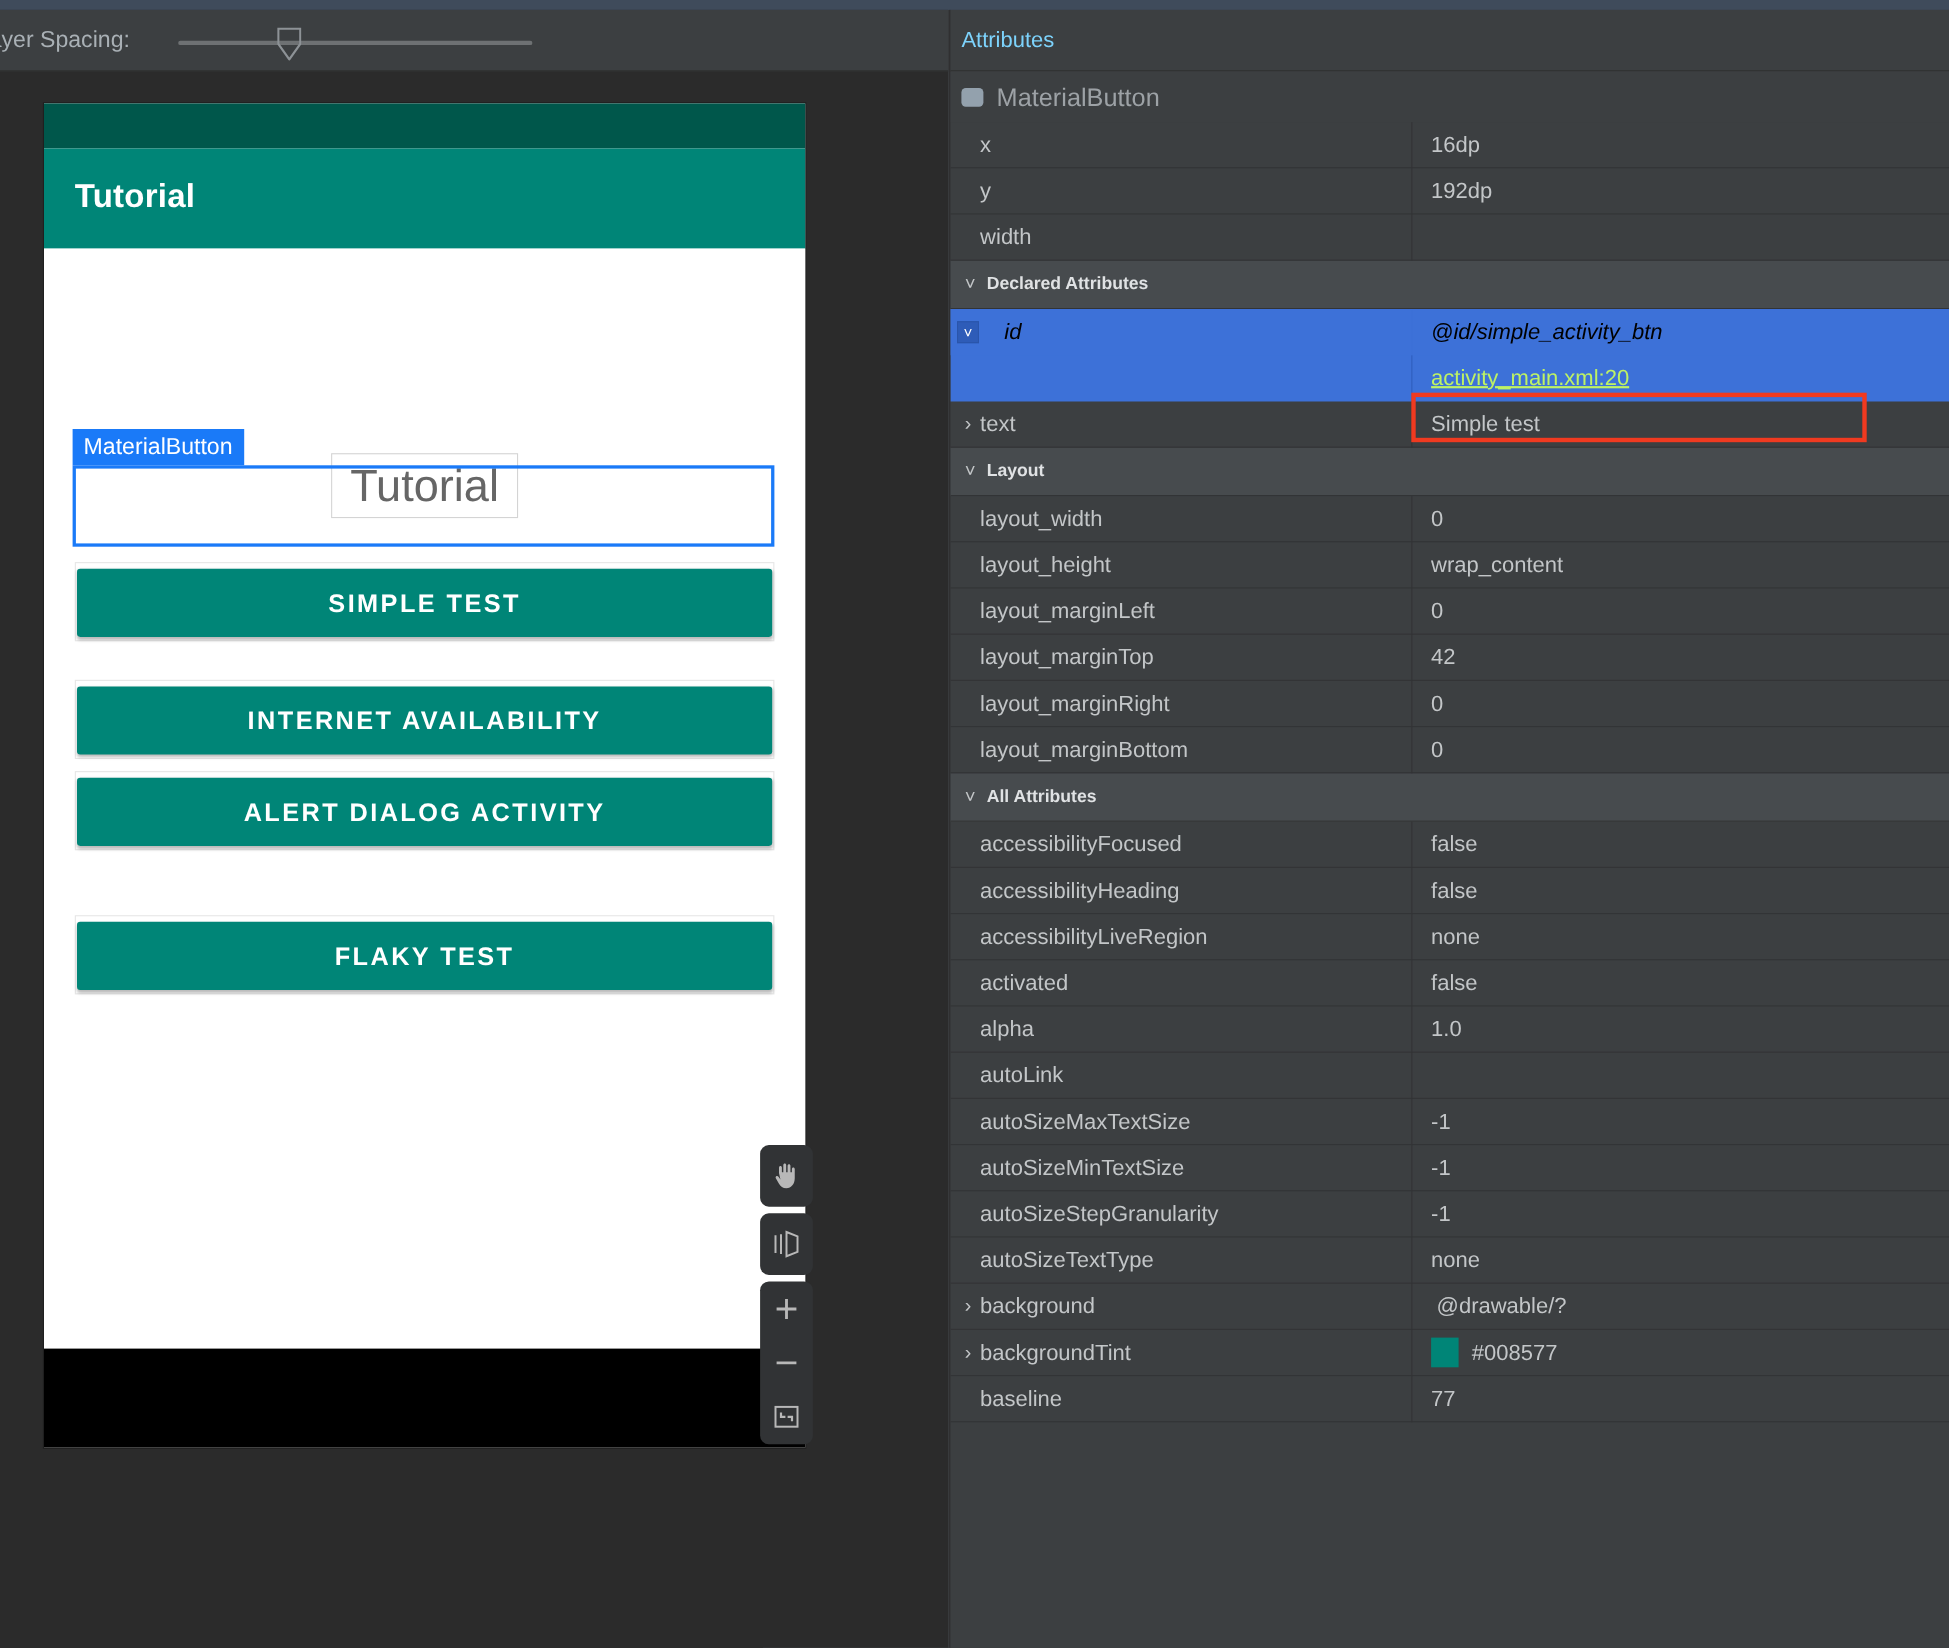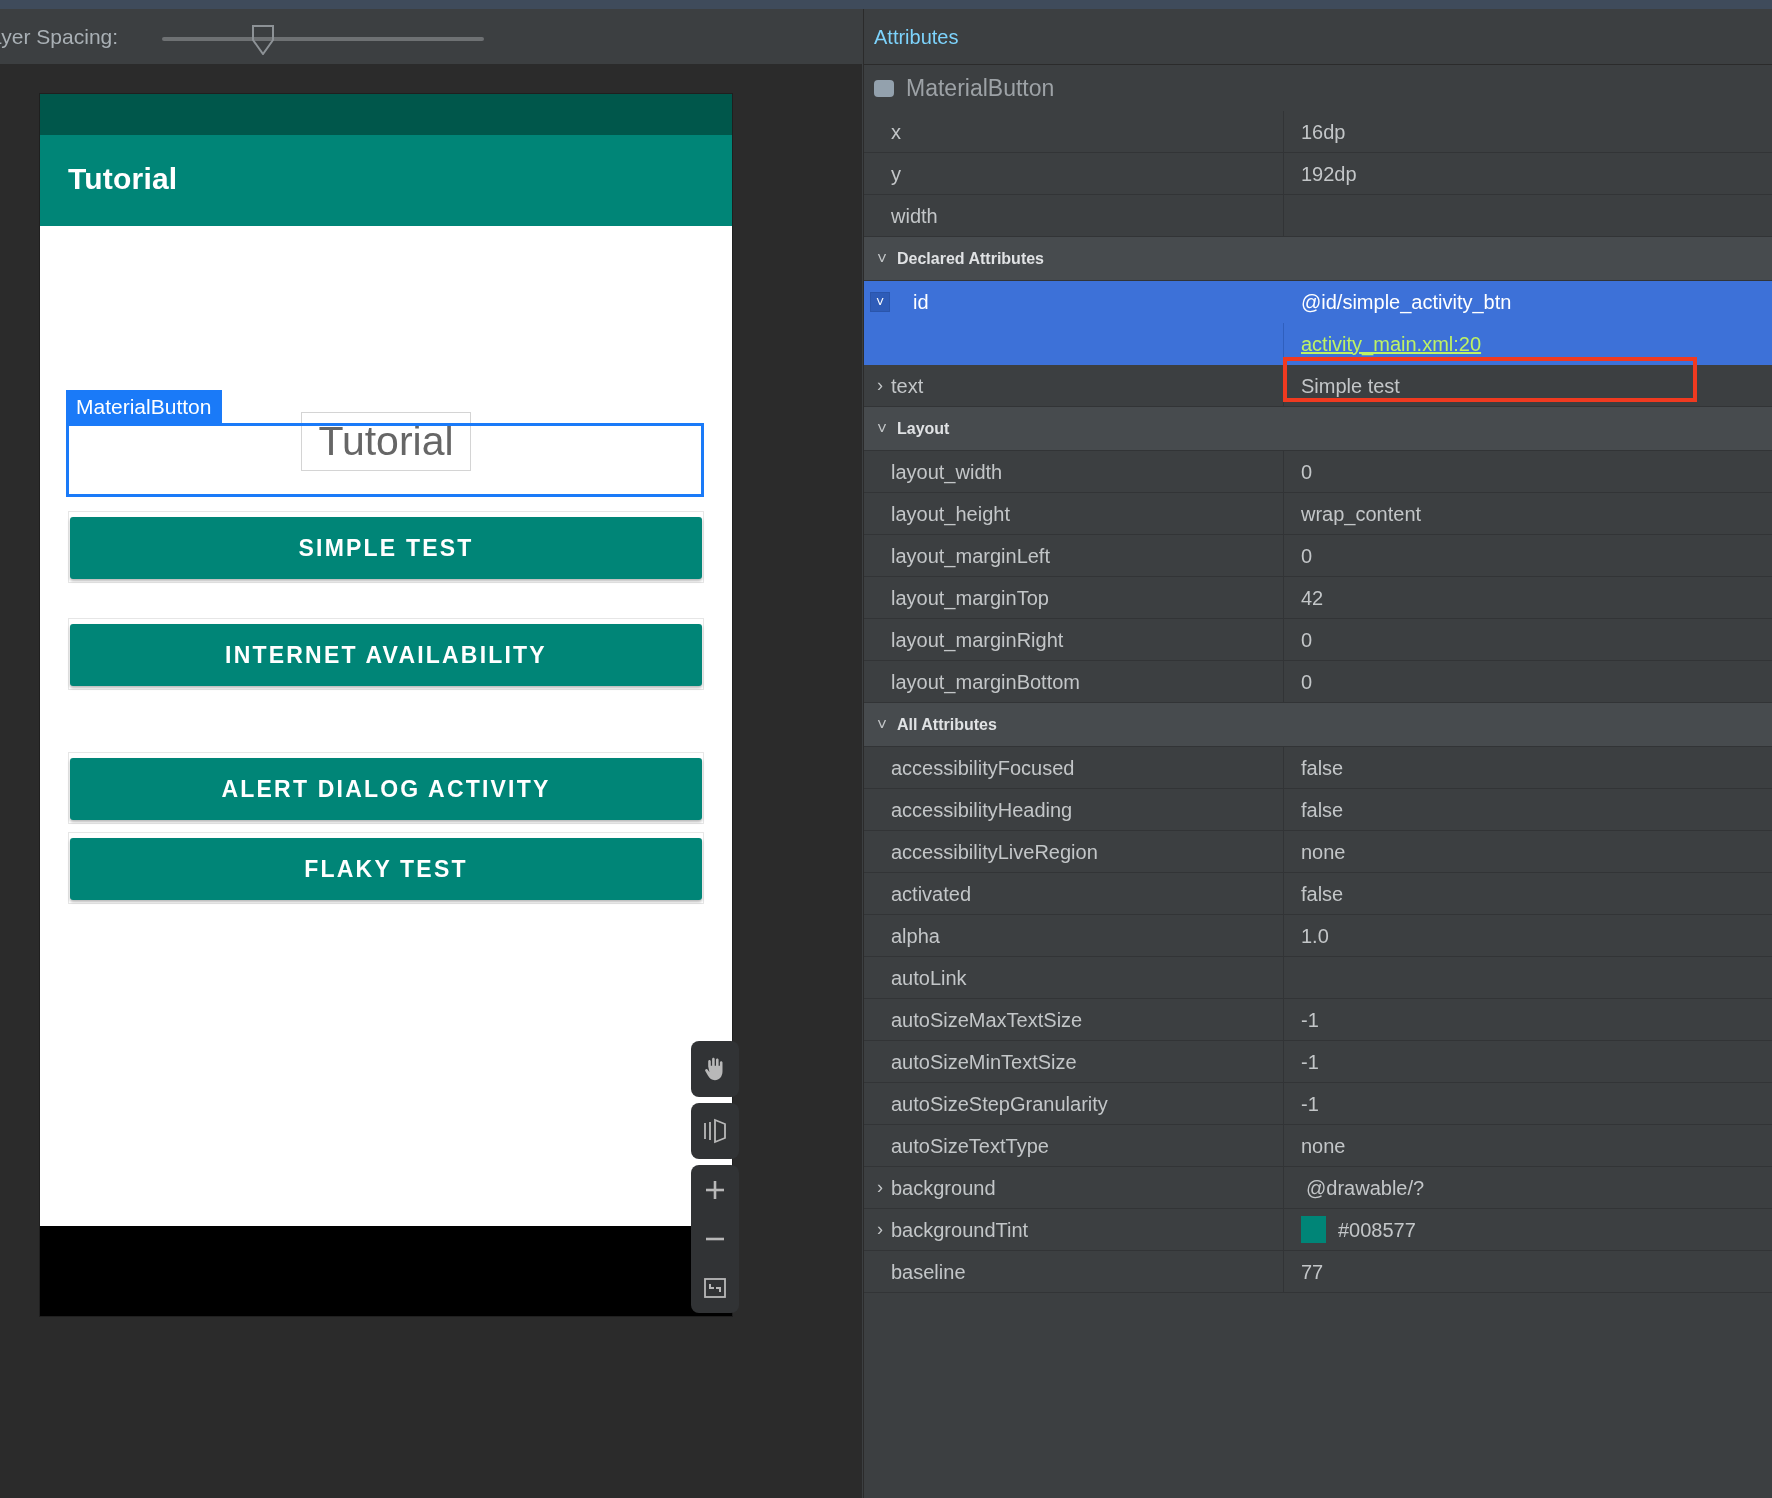--- a/index.html
+++ b/index.html
@@ -331,22 +331,23 @@
     text-align: center;
   }
 
   
   .row-selected {
     background: #3d71d8;
     border-bottom: none;
   }
   .row-selected .cell-k,
   .row-selected .cell-v {
-    color: #ffffff;
+    color: #000000;
     border-right-color: #3d71d8;
+    font-style: italic;
   }
 
   .sel-block {
     position: relative;
     background: #3d71d8;
   }
   .sel-line2 {
     position: relative;
     display: flex;
     height: 42px;
@@ -434,21 +435,21 @@
         <div class="tv-tutorial">Tutorial</div>
 
         <div class="mbtn-slot" style="top:285px">
           <div class="mbtn">SIMPLE TEST</div>
         </div>
 
         <div class="mbtn-slot" style="top:392px">
           <div class="mbtn">INTERNET AVAILABILITY</div>
         </div>
 
-        <div class="mbtn-slot" style="top:526px">
+        <div class="mbtn-slot" style="top:475px">
           <div class="mbtn">ALERT DIALOG ACTIVITY</div>
         </div>
 
         <div class="mbtn-slot" style="top:606px">
           <div class="mbtn">FLAKY TEST</div>
         </div>
       </div>
 
       <div class="nav-bar"></div>
     </div>

